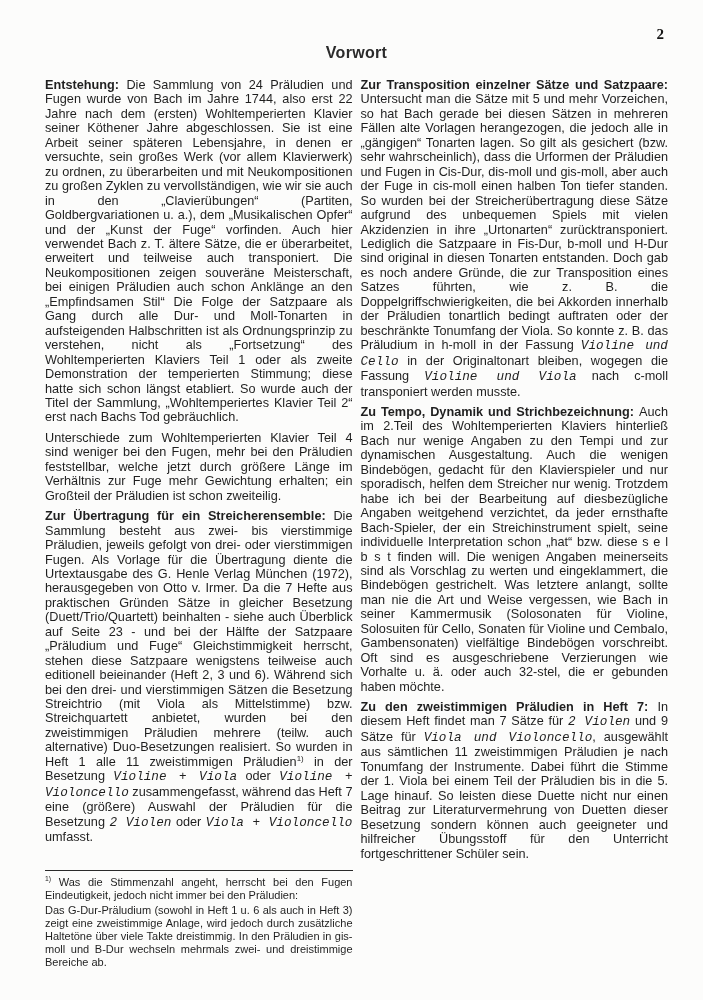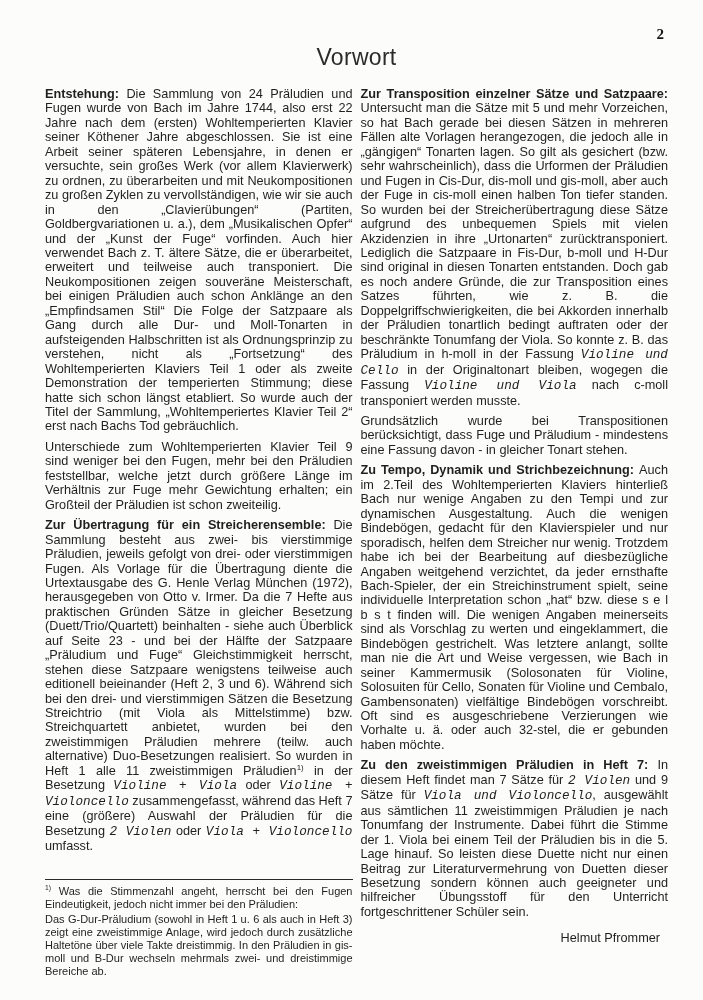--- a/index.html
+++ b/index.html
@@ -19,22 +19,22 @@
     right: 39px;
     font-family: "Liberation Serif", serif;
     font-weight: bold;
     font-size: 15px;
     color: #141414;
   }
   .title {
     margin: 0;
     padding: 44px 35px 0 45px;
     text-align: center;
-    font-size: 23px;
-    font-weight: 400;
+    font-size: 16px;
+    font-weight: 700;
     letter-spacing: 0.3px;
     color: #2b2b2b;
   }
   .columns {
     display: flex;
     gap: 8px;
     padding: 16px 35px 0 45px;
     height: 893px;
     align-items: stretch;
   }
@@ -75,33 +75,31 @@
 <div class="page">
 
   <div class="page-number">2</div>
 
   <h1 class="title">Vorwort</h1>
 
   <div class="columns">
 
     <div class="col col-left">
       <p><span class="b">Entstehung: </span><span>Die Sammlung von 24 Präludien und Fugen wurde von Bach im Jahre 1744, also erst 22 Jahre nach dem (ersten) Wohltemperierten Klavier seiner Köthener Jahre abgeschlossen. Sie ist eine Arbeit seiner späteren Lebensjahre, in denen er versuchte, sein großes Werk (vor allem Klavierwerk) zu ordnen, zu überarbeiten und mit Neukompositionen zu großen Zyklen zu vervollständigen, wie wir sie auch in den „Clavierübungen“ (Partiten, Goldbergvariationen u. a.), dem „Musikalischen Opfer“ und der „Kunst der Fuge“ vorfinden. Auch hier verwendet Bach z. T. ältere Sätze, die er überarbeitet, erweitert und teilweise auch transponiert. Die Neukompositionen zeigen souveräne Meisterschaft, bei einigen Präludien auch schon Anklänge an den „Empfindsamen Stil“ Die Folge der Satzpaare als Gang durch alle Dur- und Moll-Tonarten in aufsteigenden Halbschritten ist als Ordnungsprinzip zu verstehen, nicht als „Fortsetzung“ des Wohltemperierten Klaviers Teil 1 oder als zweite Demonstration der temperierten Stimmung; diese hatte sich schon längst etabliert. So wurde auch der Titel der Sammlung, „Wohltemperiertes Klavier Teil 2“ erst nach Bachs Tod gebräuchlich.</span></p>
-      <p><span>Unterschiede zum Wohltemperierten Klavier Teil 9 sind weniger bei den Fugen, mehr bei den Präludien feststellbar, welche jetzt durch größere Länge im Verhältnis zur Fuge mehr Gewichtung erhalten; ein Großteil der Präludien ist schon zweiteilig.</span></p>
+      <p><span>Unterschiede zum Wohltemperierten Klavier Teil 4 sind weniger bei den Fugen, mehr bei den Präludien feststellbar, welche jetzt durch größere Länge im Verhältnis zur Fuge mehr Gewichtung erhalten; ein Großteil der Präludien ist schon zweiteilig.</span></p>
       <p><span class="b">Zur Übertragung für ein Streicherensemble: </span><span>Die Sammlung besteht aus zwei- bis vierstimmige Präludien, jeweils gefolgt von drei- oder vierstimmigen Fugen. Als Vorlage für die Übertragung diente die Urtextausgabe des G. Henle Verlag München (1972), herausgegeben von Otto v. Irmer. Da die 7 Hefte aus praktischen Gründen Sätze in gleicher Besetzung (Duett/Trio/Quartett) beinhalten - siehe auch Überblick auf Seite 23 - und bei der Hälfte der Satzpaare „Präludium und Fuge“ Gleichstimmigkeit herrscht, stehen diese Satzpaare wenigstens teilweise auch editionell beieinander (Heft 2, 3 und 6). Während sich bei den drei- und vierstimmigen Sätzen die Besetzung Streichtrio (mit Viola als Mittelstimme) bzw. Streichquartett anbietet, wurden bei den zweistimmigen Präludien mehrere (teilw. auch alternative) Duo-Besetzungen realisiert. So wurden in Heft 1 alle 11 zweistimmigen Präludien</span><sup>1)</sup><span> in der Besetzung </span><span class="i">Violine + Viola</span><span> oder </span><span class="i">Violine + Violoncello</span><span> zusammengefasst, während das Heft 7 eine (größere) Auswahl der Präludien für die Besetzung </span><span class="i">2 Violen</span><span> oder </span><span class="i">Viola + Violoncello</span><span> umfasst.</span></p>
 
       <div class="footnote-block">
         <hr class="footnote-rule">
         <p><sup>1)</sup><span> Was die Stimmenzahl angeht, herrscht bei den Fugen Eindeutigkeit, jedoch nicht immer bei den Präludien:</span></p>
         <p><span>Das G-Dur-Präludium (sowohl in Heft 1 u. 6 als auch in Heft 3) zeigt eine zweistimmige Anlage, wird jedoch durch zusätzliche Haltetöne über viele Takte dreistimmig. In den Präludien in gis-moll und B-Dur wechseln mehrmals zwei- und dreistimmige Bereiche ab.</span></p>
       </div>
     </div>
 
     <div class="col col-right">
       <p><span class="b">Zur Transposition einzelner Sätze und Satzpaare: </span><span>Untersucht man die Sätze mit 5 und mehr Vorzeichen, so hat Bach gerade bei diesen Sätzen in mehreren Fällen alte Vorlagen herangezogen, die jedoch alle in „gängigen“ Tonarten lagen. So gilt als gesichert (bzw. sehr wahrscheinlich), dass die Urformen der Präludien und Fugen in Cis-Dur, dis-moll und gis-moll, aber auch der Fuge in cis-moll einen halben Ton tiefer standen. So wurden bei der Streicherübertragung diese Sätze aufgrund des unbequemen Spiels mit vielen Akzidenzien in ihre „Urtonarten“ zurücktransponiert. Lediglich die Satzpaare in Fis-Dur, b-moll und H-Dur sind original in diesen Tonarten entstanden. Doch gab es noch andere Gründe, die zur Transposition eines Satzes führten, wie z. B. die Doppelgriffschwierigkeiten, die bei Akkorden innerhalb der Präludien tonartlich bedingt auftraten oder der beschränkte Tonumfang der Viola. So konnte z. B. das Präludium in h-moll in der Fassung </span><span class="i">Violine und Cello</span><span> in der Originaltonart bleiben, wogegen die Fassung </span><span class="i">Violine und Viola</span><span> nach c-moll transponiert werden musste.</span></p>
-      <p><span>Grundsätzlich wurde bei Transpositionen berücksichtigt, dass Fuge und Präludium - mindestens eine Fassung davon - in gleicher Tonart stehen.</span></p>
       <p><span class="b">Zu Tempo, Dynamik und Strichbezeichnung: </span><span>Auch im 2.Teil des Wohltemperierten Klaviers hinterließ Bach nur wenige Angaben zu den Tempi und zur dynamischen Ausgestaltung. Auch die wenigen Bindebögen, gedacht für den Klavierspieler und nur sporadisch, helfen dem Streicher nur wenig. Trotzdem habe ich bei der Bearbeitung auf diesbezügliche Angaben weitgehend verzichtet, da jeder ernsthafte Bach-Spieler, der ein Streichinstrument spielt, seine individuelle Interpretation schon „hat“ bzw. diese s e l b s t finden will. Die wenigen Angaben meinerseits sind als Vorschlag zu werten und eingeklammert, die Bindebögen gestrichelt. Was letztere anlangt, sollte man nie die Art und Weise vergessen, wie Bach in seiner Kammermusik (Solosonaten für Violine, Solosuiten für Cello, Sonaten für Violine und Cembalo, Gambensonaten) vielfältige Bindebögen vorschreibt. Oft sind es ausgeschriebene Verzierungen wie Vorhalte u. ä. oder auch 32-stel, die er gebunden haben möchte.</span></p>
       <p><span class="b">Zu den zweistimmigen Präludien in Heft 7: </span><span>In diesem Heft findet man 7 Sätze für </span><span class="i">2 Violen</span><span> und 9 Sätze für </span><span class="i">Viola und Violoncello</span><span>, ausgewählt aus sämtlichen 11 zweistimmigen Präludien je nach Tonumfang der Instrumente. Dabei führt die Stimme der 1. Viola bei einem Teil der Präludien bis in die 5. Lage hinauf. So leisten diese Duette nicht nur einen Beitrag zur Literaturvermehrung von Duetten dieser Besetzung sondern können auch geeigneter und hilfreicher Übungsstoff für den Unterricht fortgeschrittener Schüler sein.</span></p>
 
-      <div class="signature">Helmut Pfrommer</div>
     </div>
 
   </div>
 </div>
 
 </body></html>

